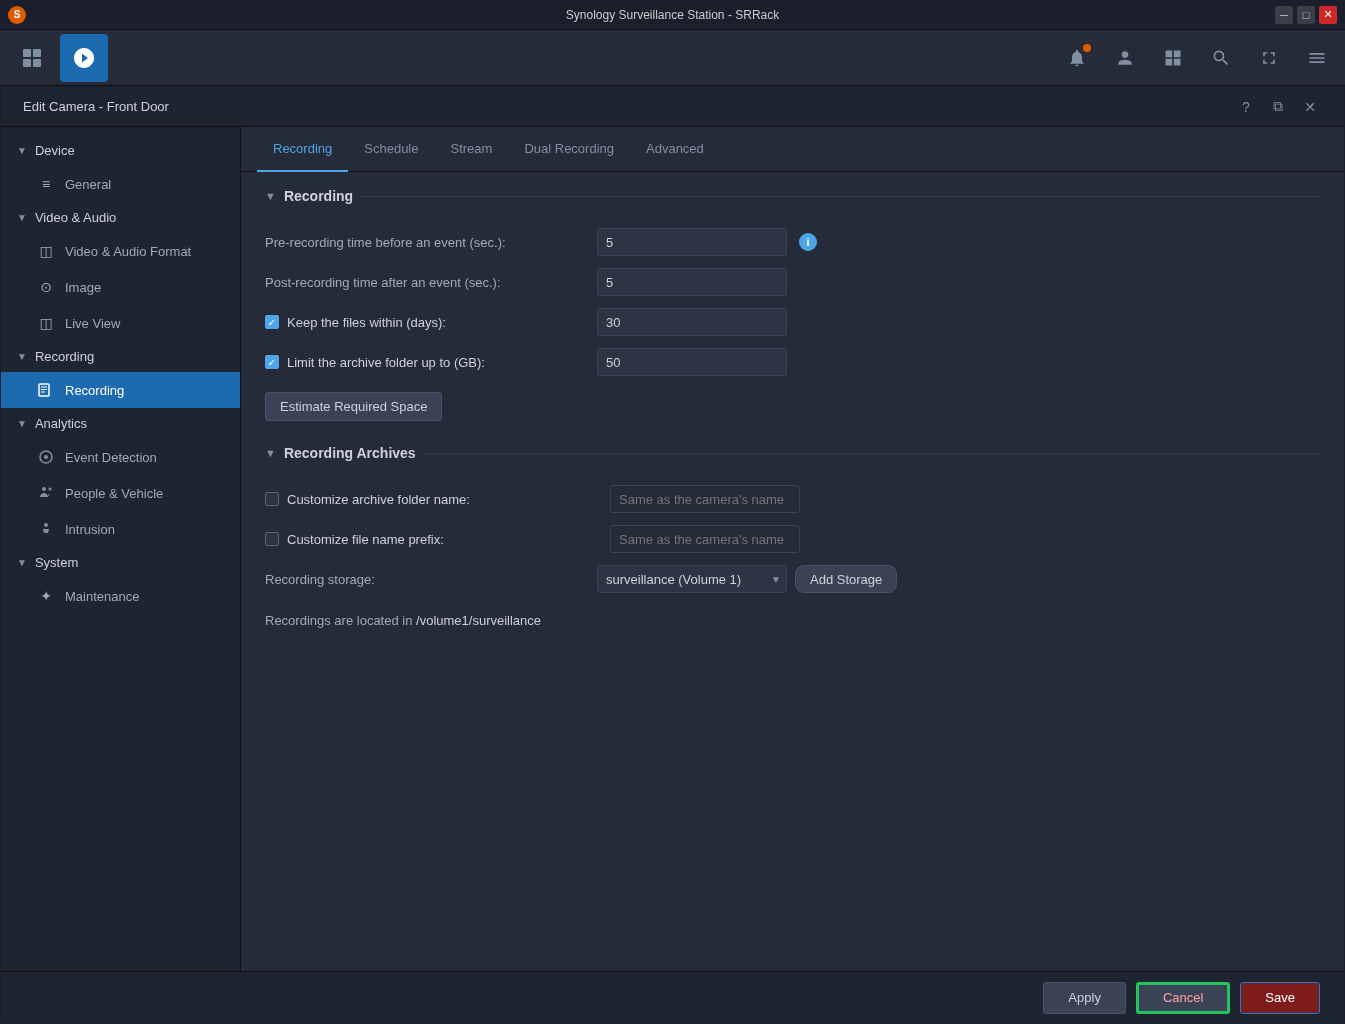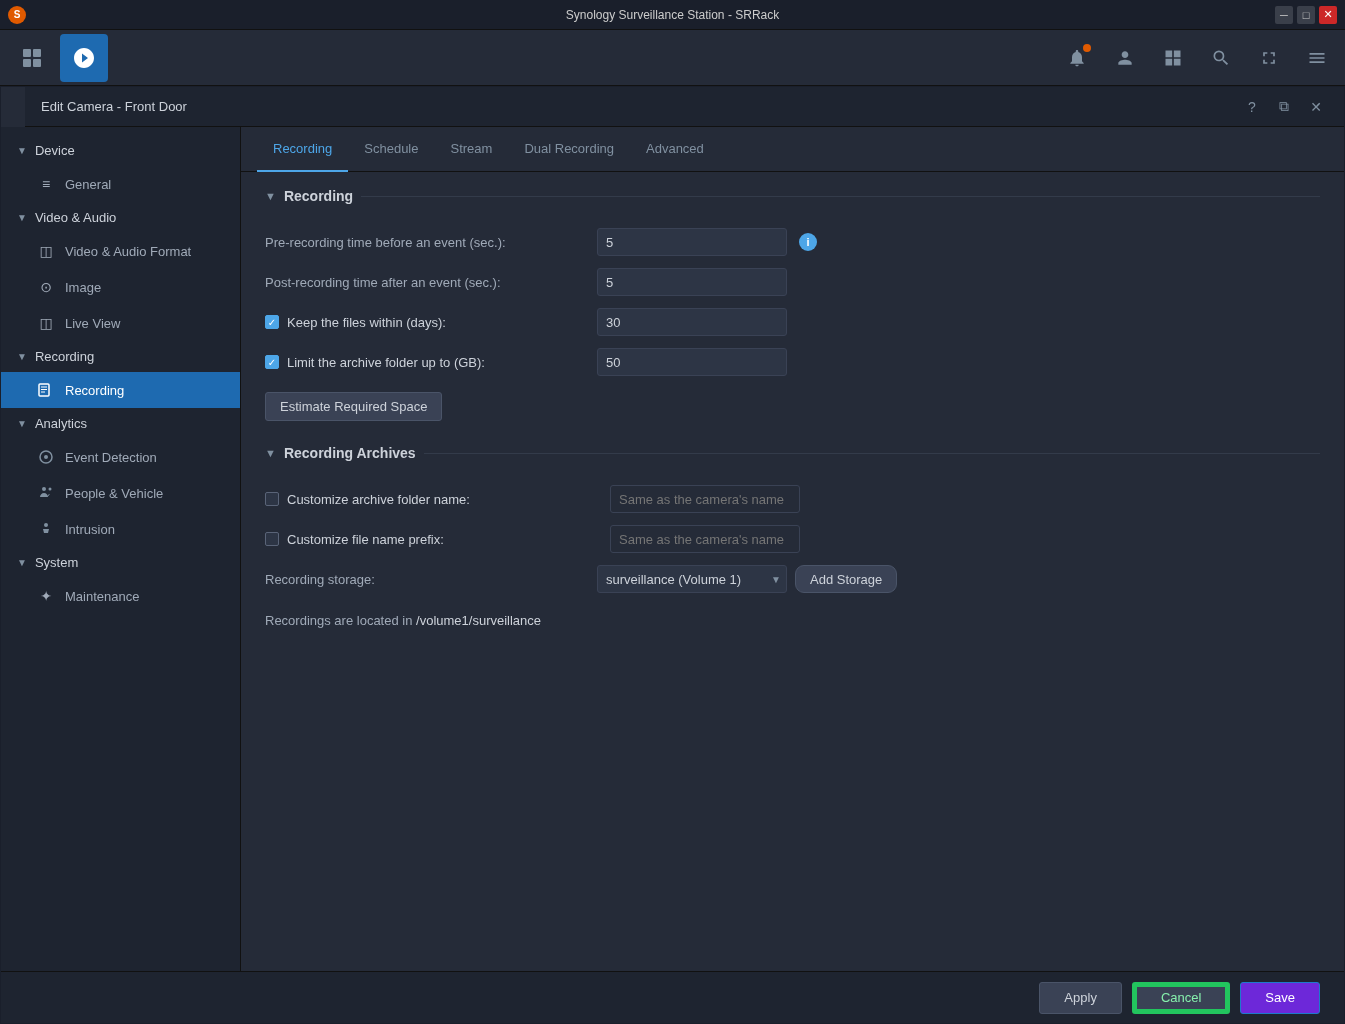--- a/index.html
+++ b/index.html
@@ -114,24 +114,23 @@
       border: 1px solid #1a1f2b;
       display: flex;
       flex-direction: column;
       flex: 1;
     }
     .dialog-header {
       height: 40px;
       background: #1e2430;
       display: flex;
       align-items: center;
-      padding: 0 16px;
+      padding: 0 22px;
       border-bottom: 1px solid #111;
       justify-content: space-between;
-      margin-left: 24px;
     }
     .dialog-title {
       color: #cdd2da;
       font-size: 13px;
       font-weight: 500;
     }
     .dialog-header-actions {
       display: flex; gap: 8px;
     }
     .dialog-header-btn {
@@ -400,25 +399,25 @@
       cursor: pointer;
       font-size: 13px;
     }
     .footer-btn.apply {
       background: #3a4255;
       color: #cdd2da;
       border: 1px solid #4a5468;
     }
     .footer-btn.cancel {
       background: #3a4255;
-      color: #86efac;
-      border: 5px solid #22c55e;
+      color: #fca5a5;
+      border: 3px solid #22c55e;
     }
     .footer-btn.save {
-      background: #6d28d9;
+      background: #7f1d1d;
       color: white;
       border: 1px solid #1e7acc;
     }
 
     
     ::-webkit-scrollbar { width: 6px; }
     ::-webkit-scrollbar-track { background: #1a1f2b; }
     ::-webkit-scrollbar-thumb { background: #3a4255; border-radius: 3px; }
   </style>
 </head>

